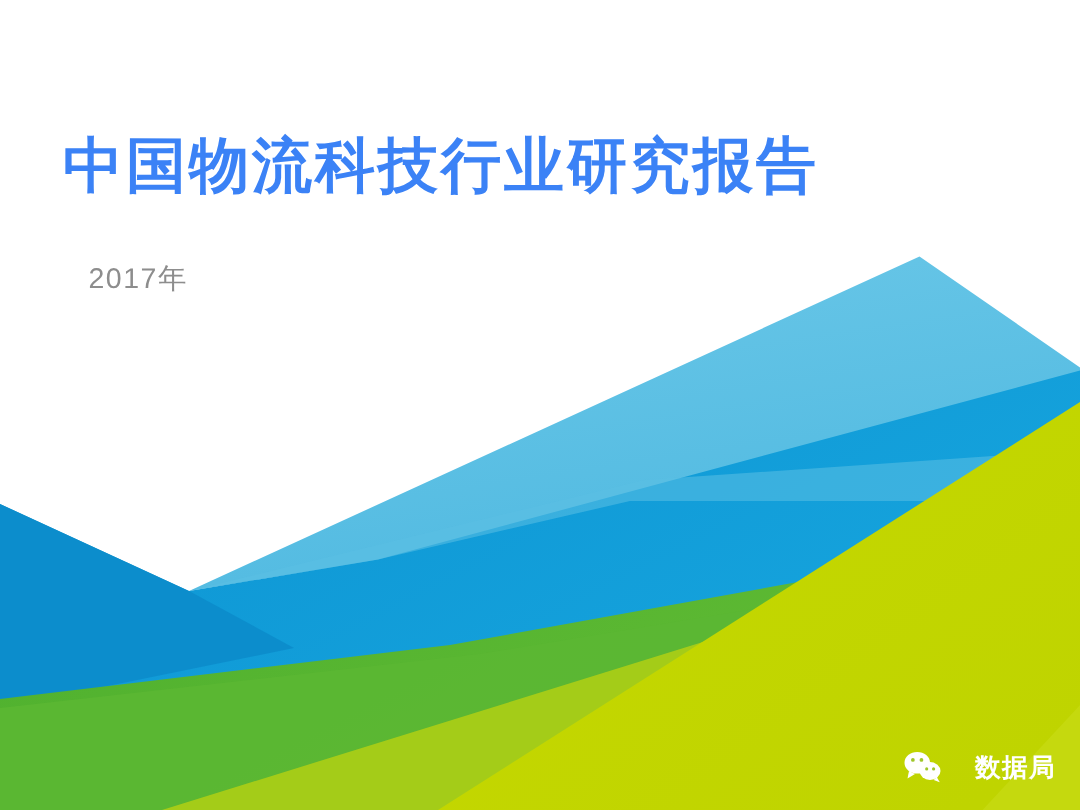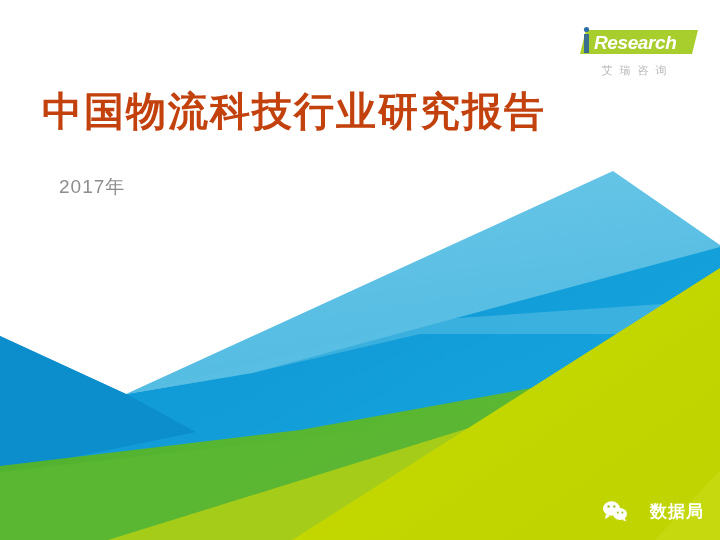--- a/index.html
+++ b/index.html
@@ -60,21 +60,21 @@
 
   
   .title-main {
     position: absolute;
     left: 42px;
     top: 88px;
     margin: 0;
     font-size: 40px;
     font-weight: bold;
     letter-spacing: 2px;
-    color: #c2410c;
+    color: #3b82f6;
     line-height: 1.15;
     white-space: nowrap;
     z-index: 5;
   }
 
   .title-year {
     position: absolute;
     left: 45px;
     top: 163px;
     margin: 14px;
@@ -144,35 +144,20 @@
 
     <polygon points="0,472 320,436 720,370 720,540 0,540" fill="#5BB733" opacity="0.9"></polygon>
 
     <polygon points="108,540 720,350 720,540" fill="#A9CC17" opacity="0.95"></polygon>
 
     <polygon points="292,540 720,268 720,540" fill="url(#gYellowGreen)"></polygon>
 
     <polygon points="655,540 720,470 720,540" fill="#CBDC1A" opacity="0.55"></polygon>
   </svg>
 
-  <div class="logo-block">
-    <span class="logo-mark">
-      <svg viewBox="0 0 128 34" width="128" height="34" aria-hidden="true">
-
-        <polygon points="16,6 128,6 122,30 10,30" fill="#A8CE2E"></polygon>
-
-        <circle cx="16.5" cy="5.5" r="2.6" fill="#2E6EA6"></circle>
-
-        <rect x="14" y="10" width="5" height="19" fill="#3B6E8F"></rect>
-
-        <text x="24" y="25" font-family="'Liberation Sans', sans-serif" font-size="19" font-weight="bold" font-style="italic" fill="#ffffff" letter-spacing="-0.4">Research</text>
-      </svg>
-    </span>
-    <span class="logo-sub">艾瑞咨询</span>
-  </div>
 
   <h1 class="title-main">中国物流科技行业研究报告</h1>
 
   <p class="title-year">2017年</p>
 
   <div class="watermark">
     <span class="wm-icon">
       <svg viewBox="0 0 26 22" width="26" height="22" aria-hidden="true">
 
         <ellipse cx="9.5" cy="8.5" rx="8.5" ry="7.2" fill="#ffffff"></ellipse>

